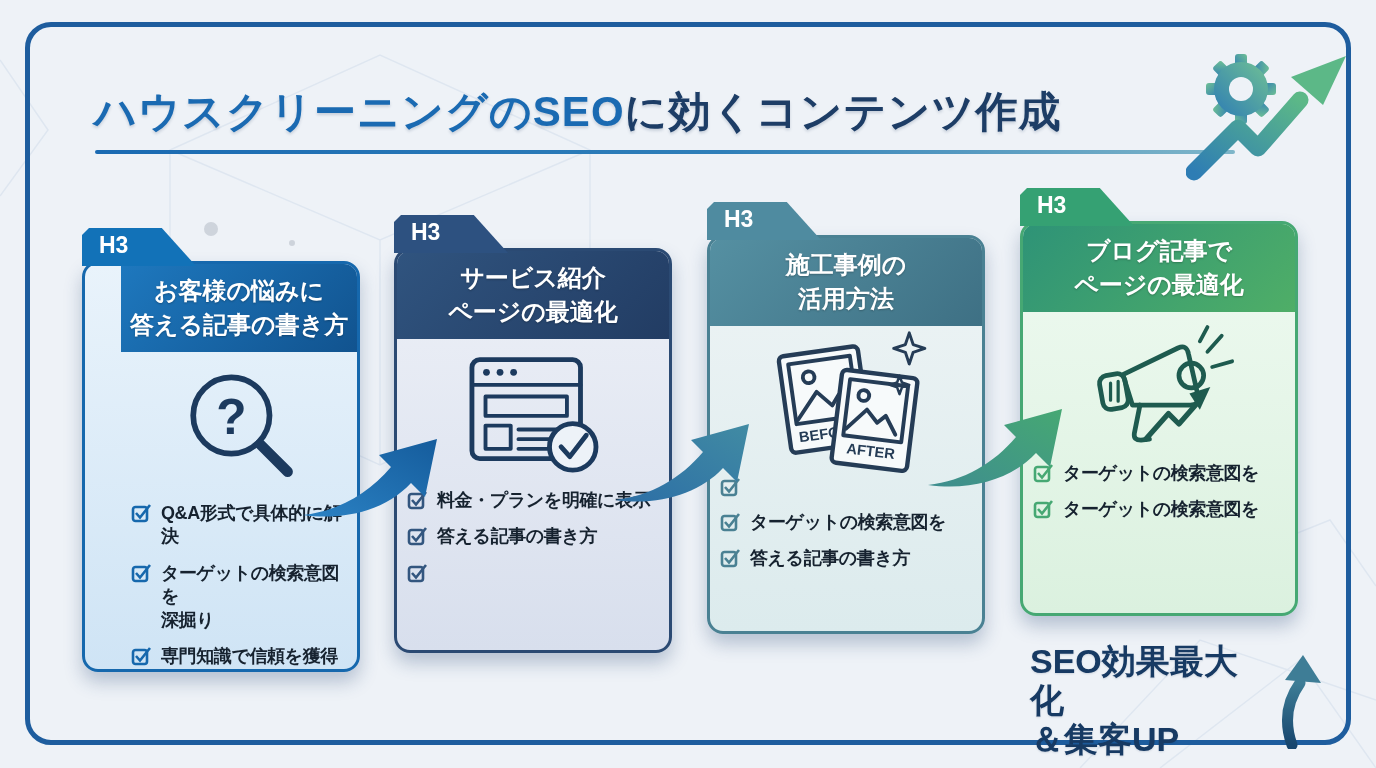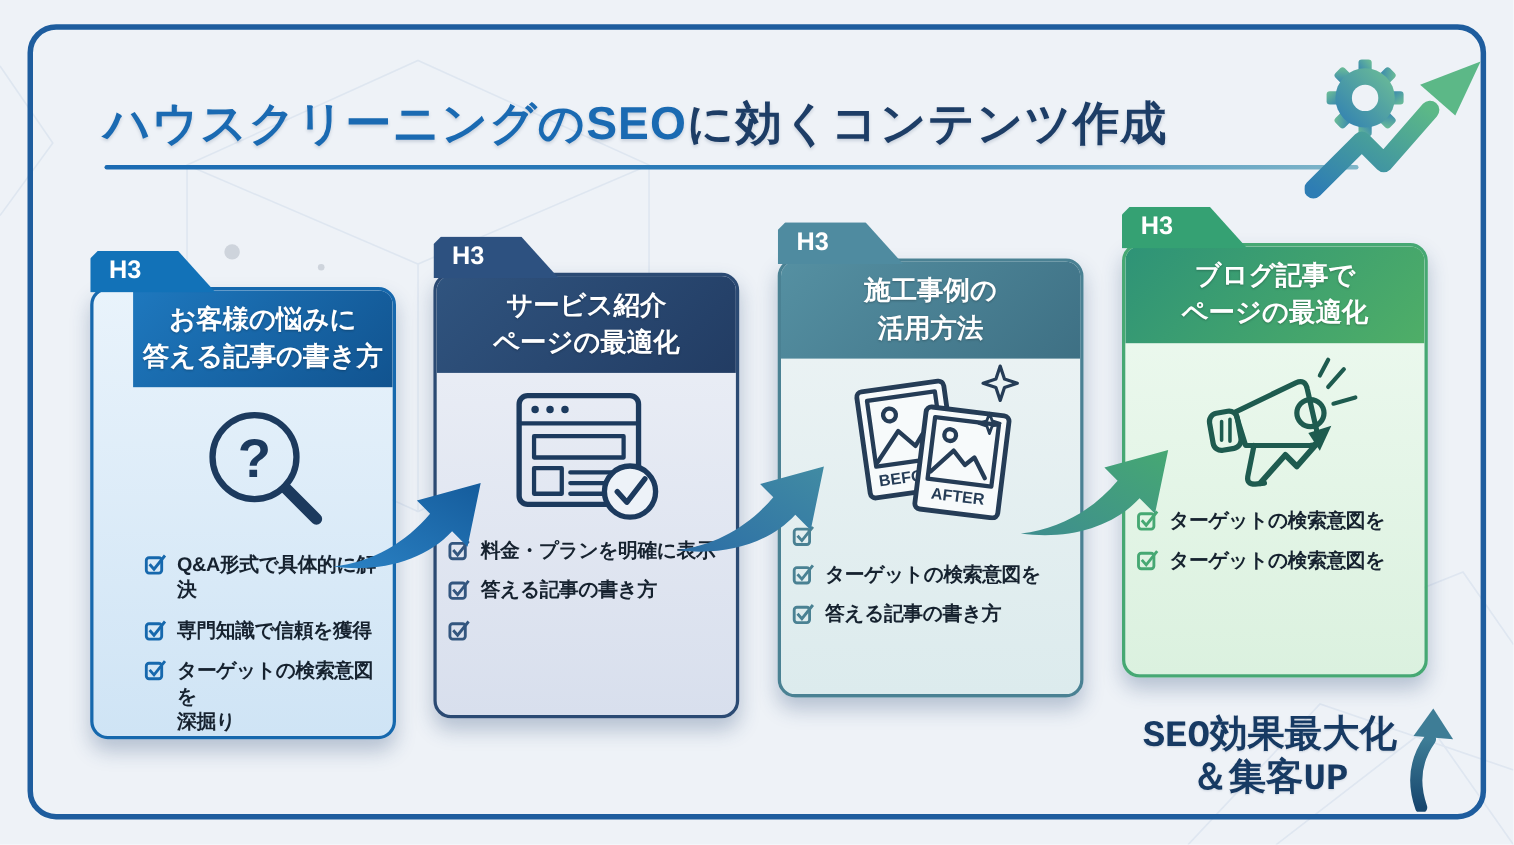--- a/index.html
+++ b/index.html
@@ -61,22 +61,22 @@
   .txt{font-size:18px;font-weight:700;color:#16222f;line-height:1.3;letter-spacing:-0.4px;
        white-space:pre-line;}
 
   .flow{position:absolute;width:150px;height:96px;z-index:3;}
   .fa1{left:299px;top:427px;}
   .fa2{left:611px;top:412px;}
   .fa3{left:924px;top:397px;}
 
   .footer{position:absolute;left:1030px;top:642px;width:300px;display:flex;
        align-items:center;justify-content:flex-end;z-index:5;}
-  .footer-text{text-align:center;color:#173a63;font-weight:800;font-size:34px;line-height:1.15;
-       text-shadow:0 1px 2px rgba(20,50,90,.15);font-family:Liberation Mono, monospace;}
+  .footer-text{text-align:left;color:#173a63;font-weight:800;font-size:34px;line-height:1.15;
+       text-shadow:0 1px 2px rgba(20,50,90,.15);}
   .footer-arrow{width:54px;height:96px;margin-left:6px;flex-shrink:0;}
 </style>
 </head>
 <body>
 
 <div class="stage">
 
   <svg class="bgpattern" width="1376" height="768" viewBox="0 0 1376 768">
     <g stroke="#c3d2e4" stroke-width="1.5" fill="none" opacity="0.35">
       <path d="M170,150 L380,55 L590,150 L590,370 L380,465 L170,370 Z"></path>
@@ -149,29 +149,29 @@
                 <rect x="2" y="5" width="14" height="14" rx="2.5"></rect>
                 <polyline points="5,11 9,15.5 19,3"></polyline>
               </svg></span>
           <span class="txt">Q&amp;A形式で具体的に解決</span>
         </div>
         <div class="row">
           <span class="cb"><svg viewBox="0 0 22 22" width="22" height="22" fill="none" stroke="currentColor" stroke-width="2.6">
                 <rect x="2" y="5" width="14" height="14" rx="2.5"></rect>
                 <polyline points="5,11 9,15.5 19,3"></polyline>
               </svg></span>
-          <span class="txt">専門知識で信頼を獲得</span>
-        </div>
-        <div class="row">
-          <span class="cb"><svg viewBox="0 0 22 22" width="22" height="22" fill="none" stroke="currentColor" stroke-width="2.6">
-                <rect x="2" y="5" width="14" height="14" rx="2.5"></rect>
-                <polyline points="5,11 9,15.5 19,3"></polyline>
-              </svg></span>
           <span class="txt">ターゲットの検索意図を
 深掘り</span>
+        </div>
+        <div class="row">
+          <span class="cb"><svg viewBox="0 0 22 22" width="22" height="22" fill="none" stroke="currentColor" stroke-width="2.6">
+                <rect x="2" y="5" width="14" height="14" rx="2.5"></rect>
+                <polyline points="5,11 9,15.5 19,3"></polyline>
+              </svg></span>
+          <span class="txt">専門知識で信頼を獲得</span>
         </div>
       </div>
     </div>
   </div>
 
   <div class="card c2">
     <div class="tab">
         <span>H3</span>
       </div>
     <div class="panel">

